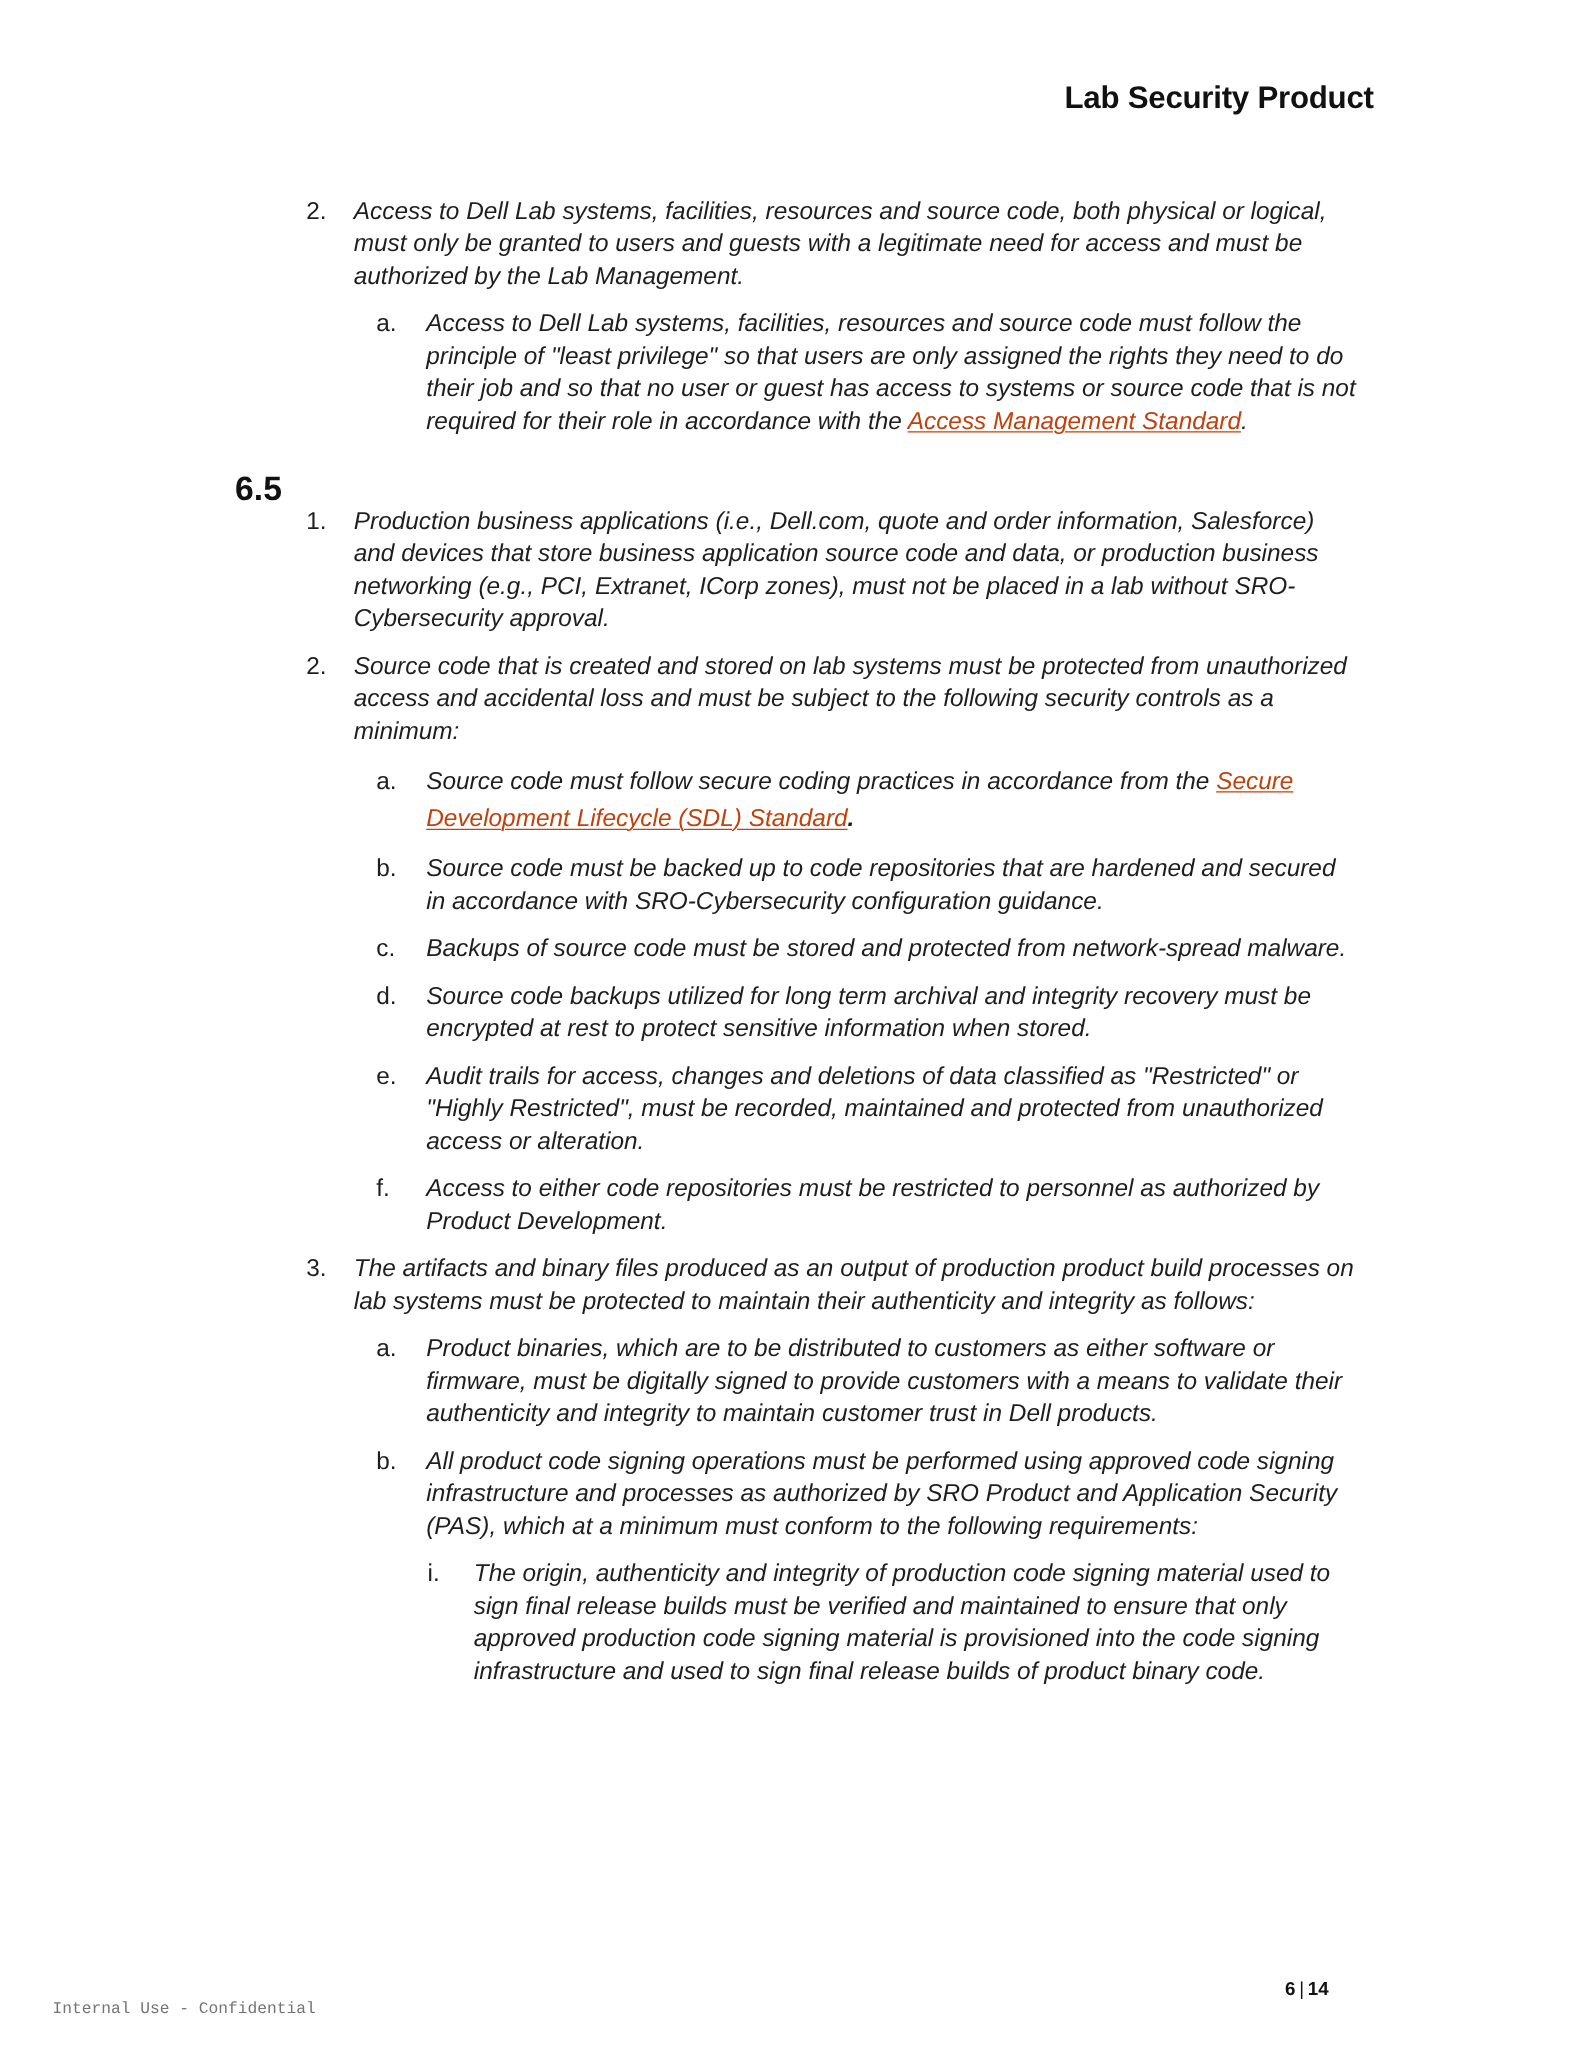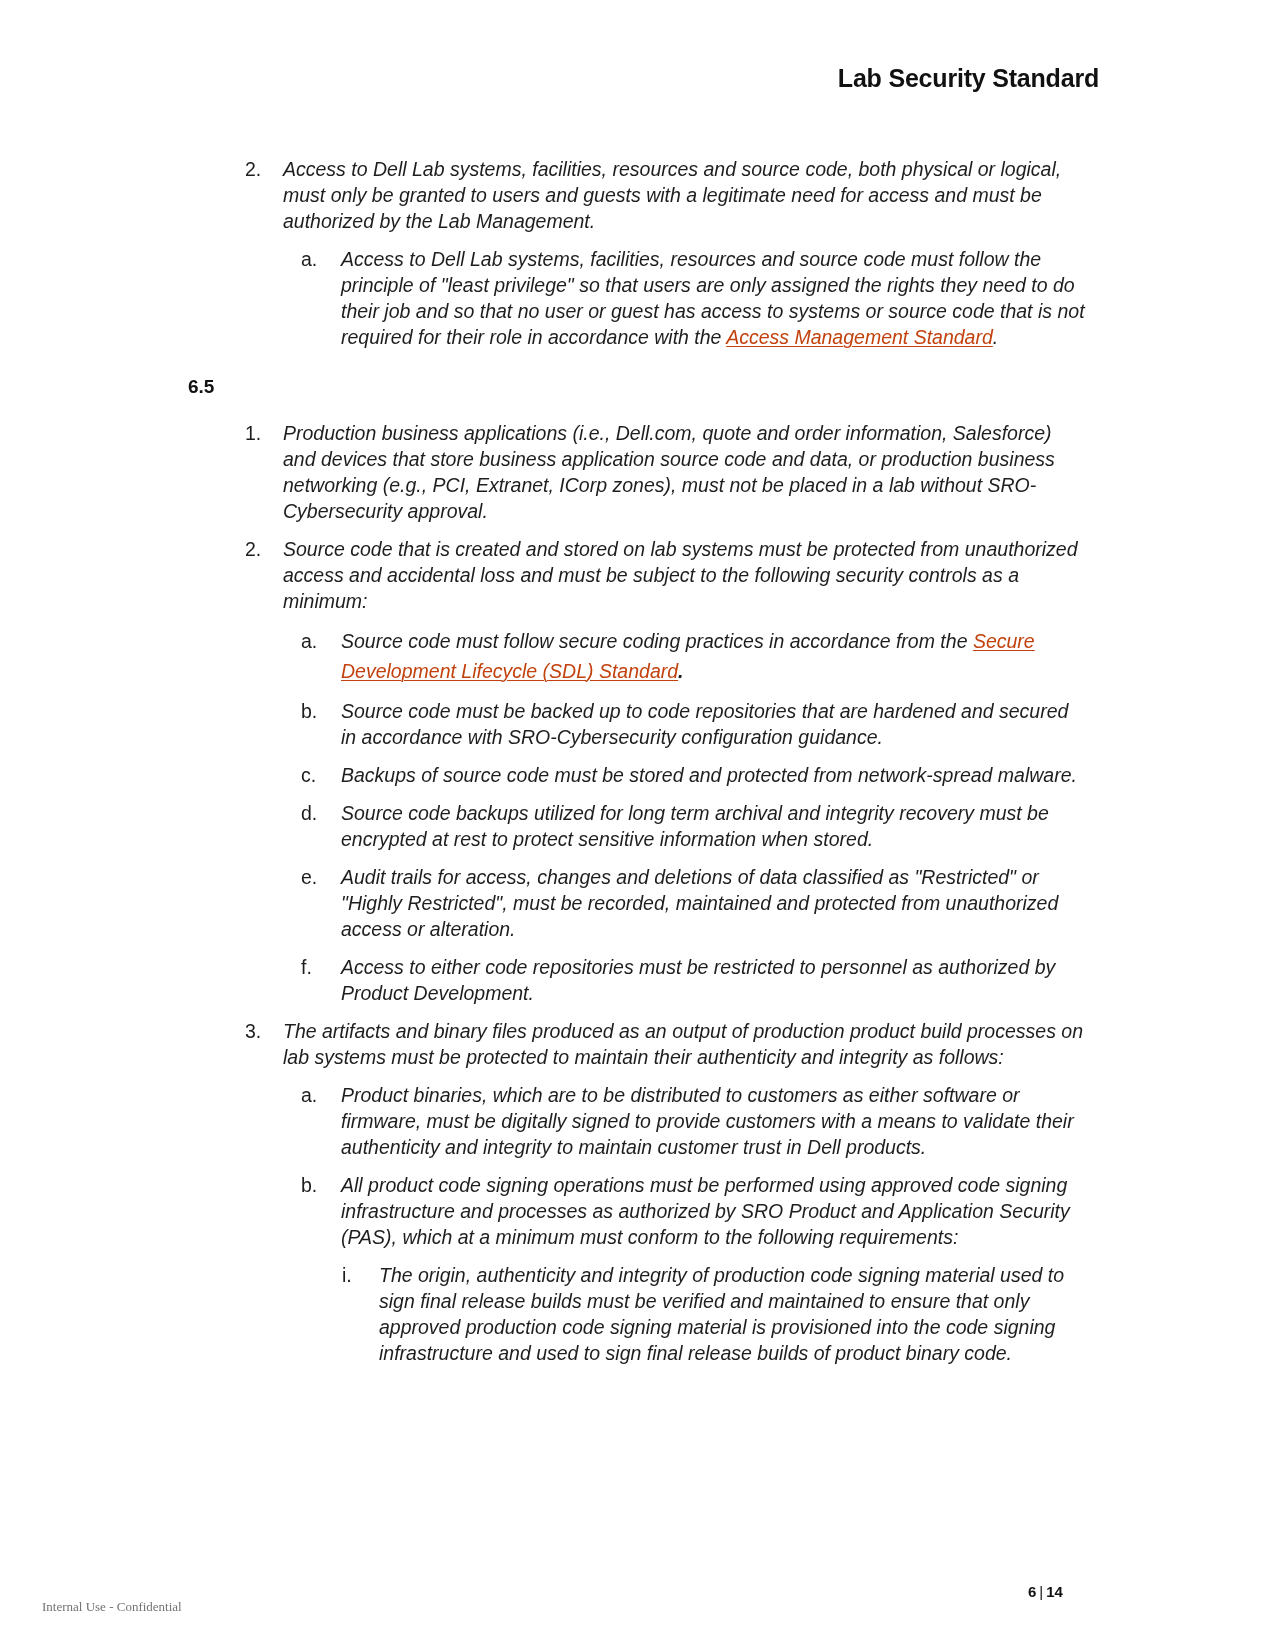--- a/index.html
+++ b/index.html
@@ -56,22 +56,21 @@
 
   a.link {
     color: #c2410c;
     text-decoration: underline;
     text-decoration-thickness: 1px;
     text-underline-offset: 2px;
   }
   .section-heading {
     margin-left: 188px;
     margin-top: 26px;
-    margin-bottom: 16px;
-    font-size: 19px;
+    font-size: 27px;
     font-weight: bold;
     color: #111;
     position: relative;
     height: 28px;
   }
   .section-heading .sec-num {
     position: absolute;
     left: 0;
   }
   .section-heading .sec-title {
@@ -90,27 +89,27 @@
   .page-number .sep {
     font-weight: normal;
     margin: 0 3px;
   }
   .classification {
     position: absolute;
     top: 1599px;
     left: 42px;
     font-size: 13px;
     color: #737373;
-    font-family: Liberation Serif, serif;
+    font-family: Liberation Mono, monospace;
   }
 </style>
 </head>
 <body>
 
-<div class="page-header">Lab Security Standard</div>
+<div class="page-header">Lab Security Product</div>
 
 <div class="content">
 
   <div class="item lvl1">
     <span class="num">2.</span>
     <span class="text">Access to Dell Lab systems, facilities, resources and source code, both physical or logical, must only be granted to users and guests with a legitimate need for access and must be authorized by the Lab Management.</span>
   </div>
   <div class="item lvl2 gap-s">
     <span class="num">a.</span>
     <span class="text"><span>Access to Dell Lab systems, facilities, resources and source code must follow the principle of "least privilege" so that users are only assigned the rights they need to do their job and so that no user or guest has access to systems or source code that is not required for their role in accordance with the </span><a class="link" href="#">Access Management Standard</a><span>.</span></span>

